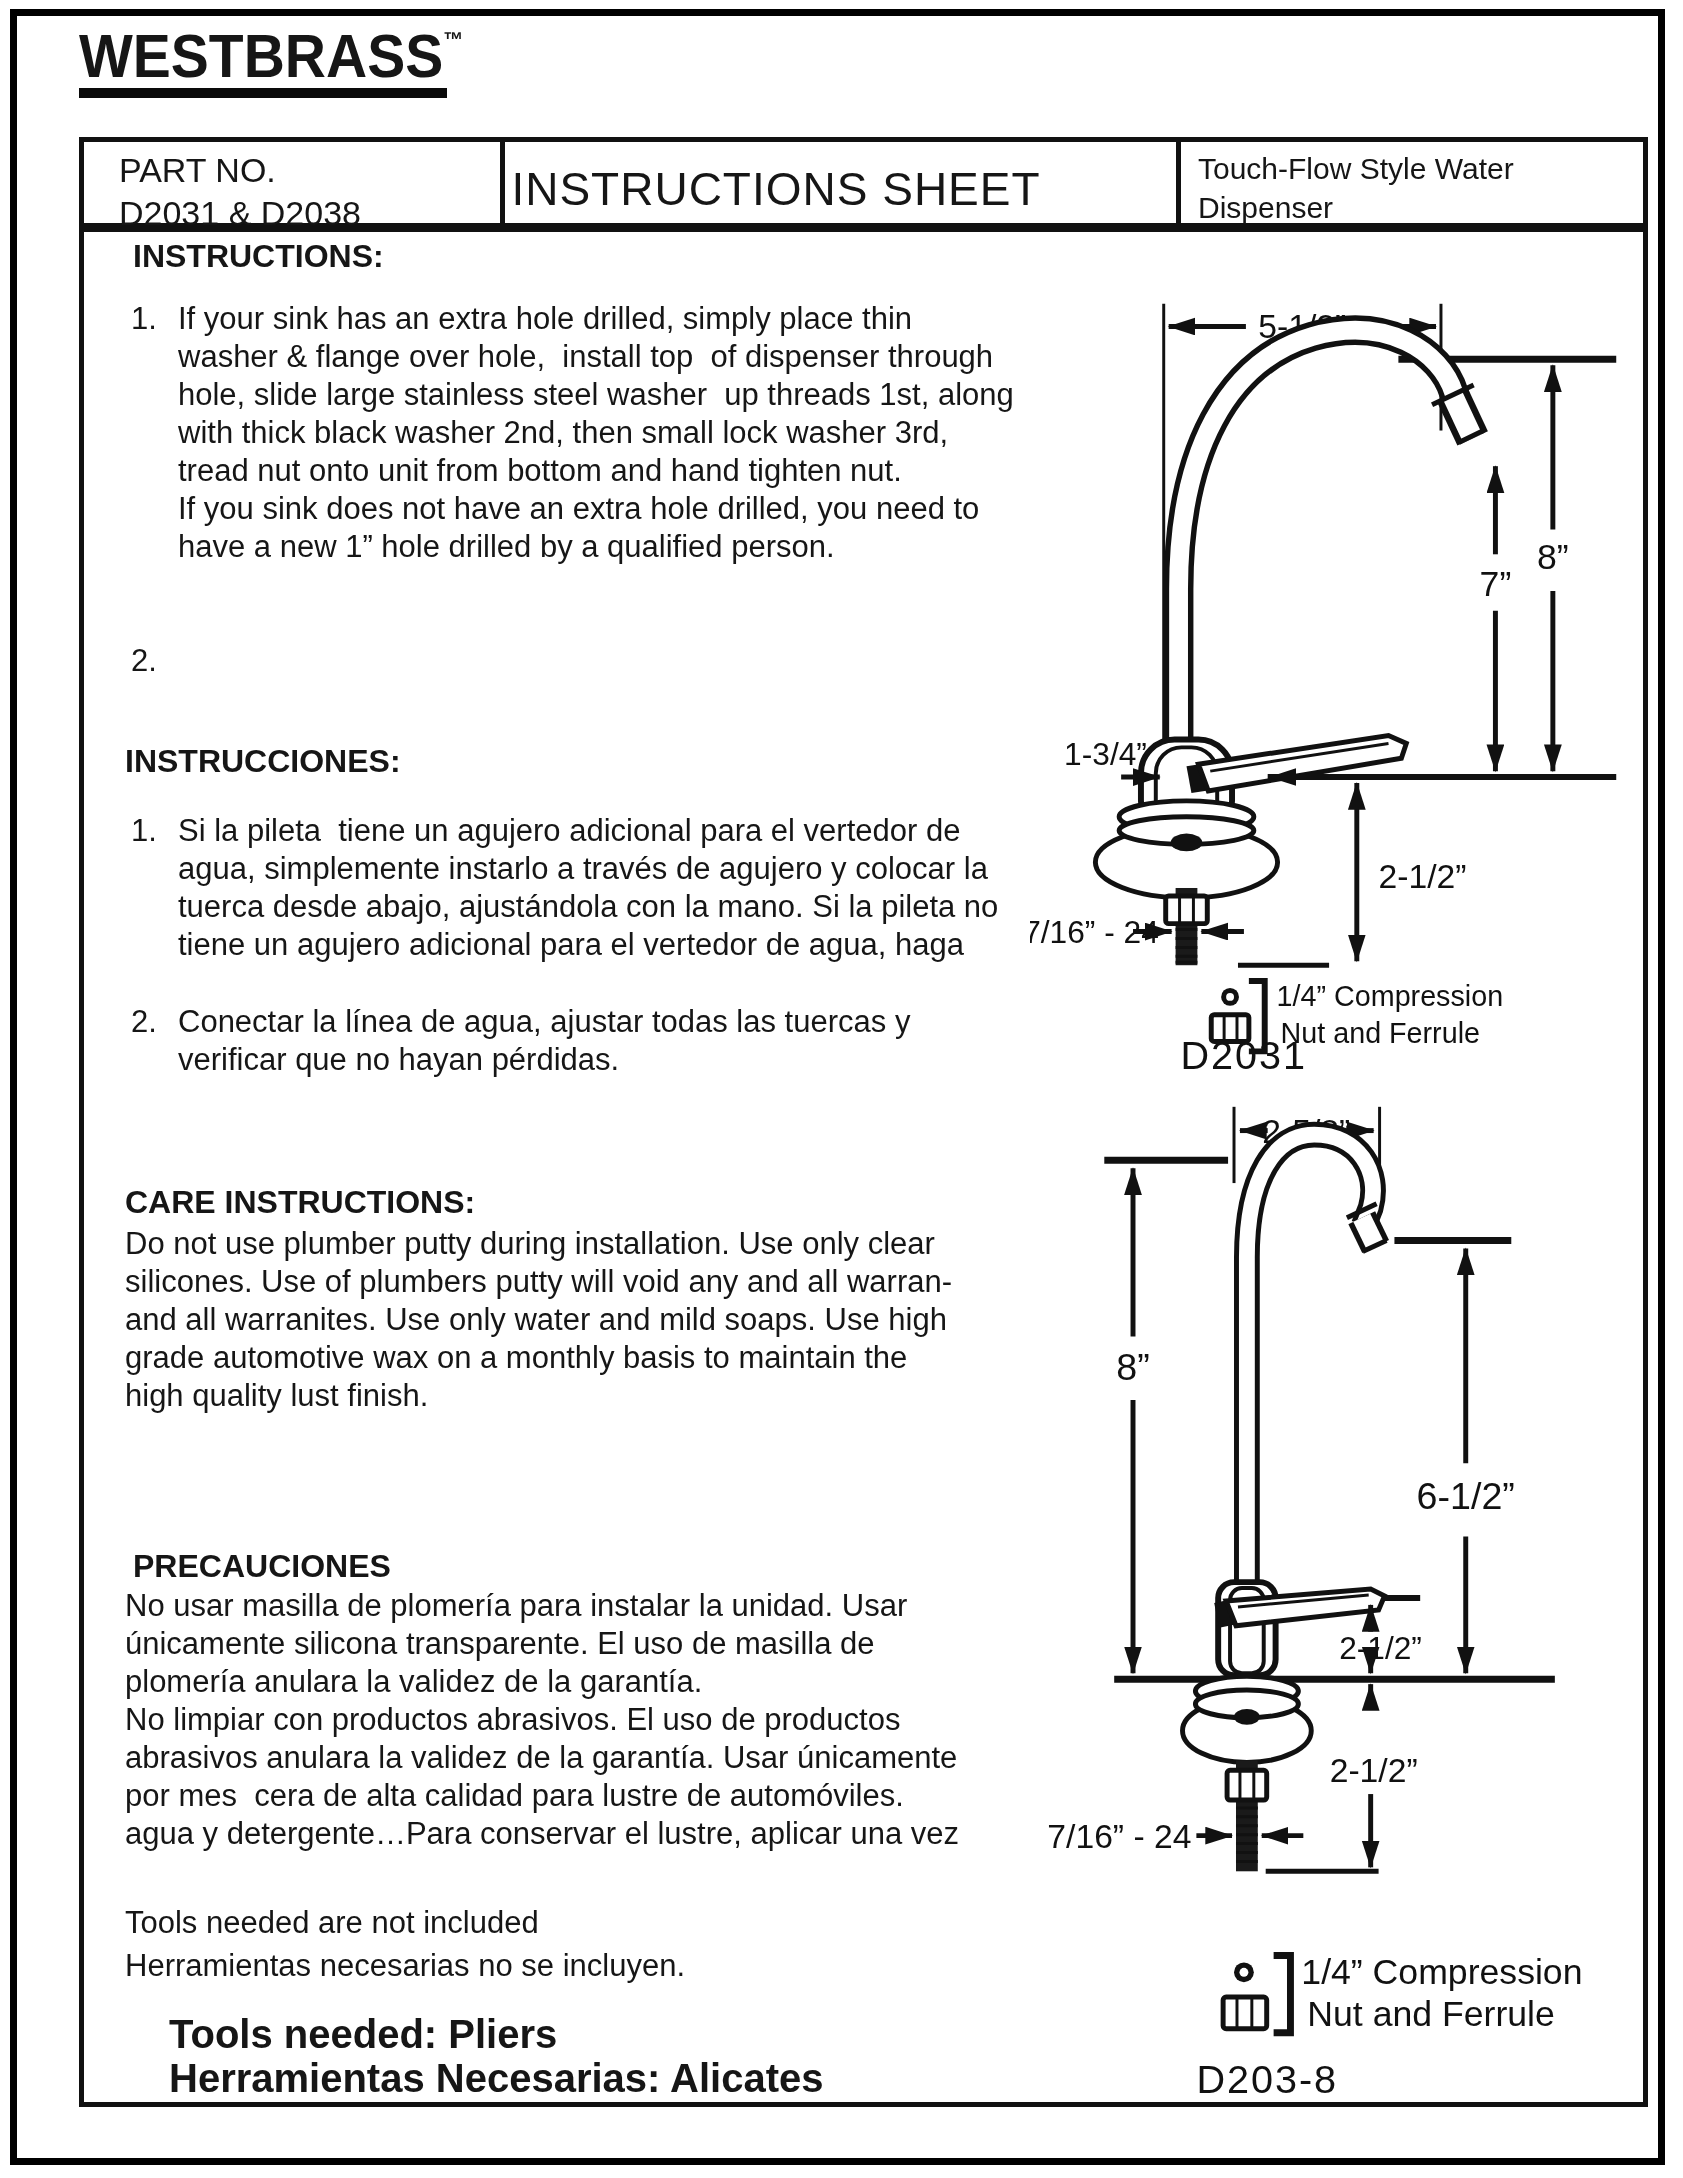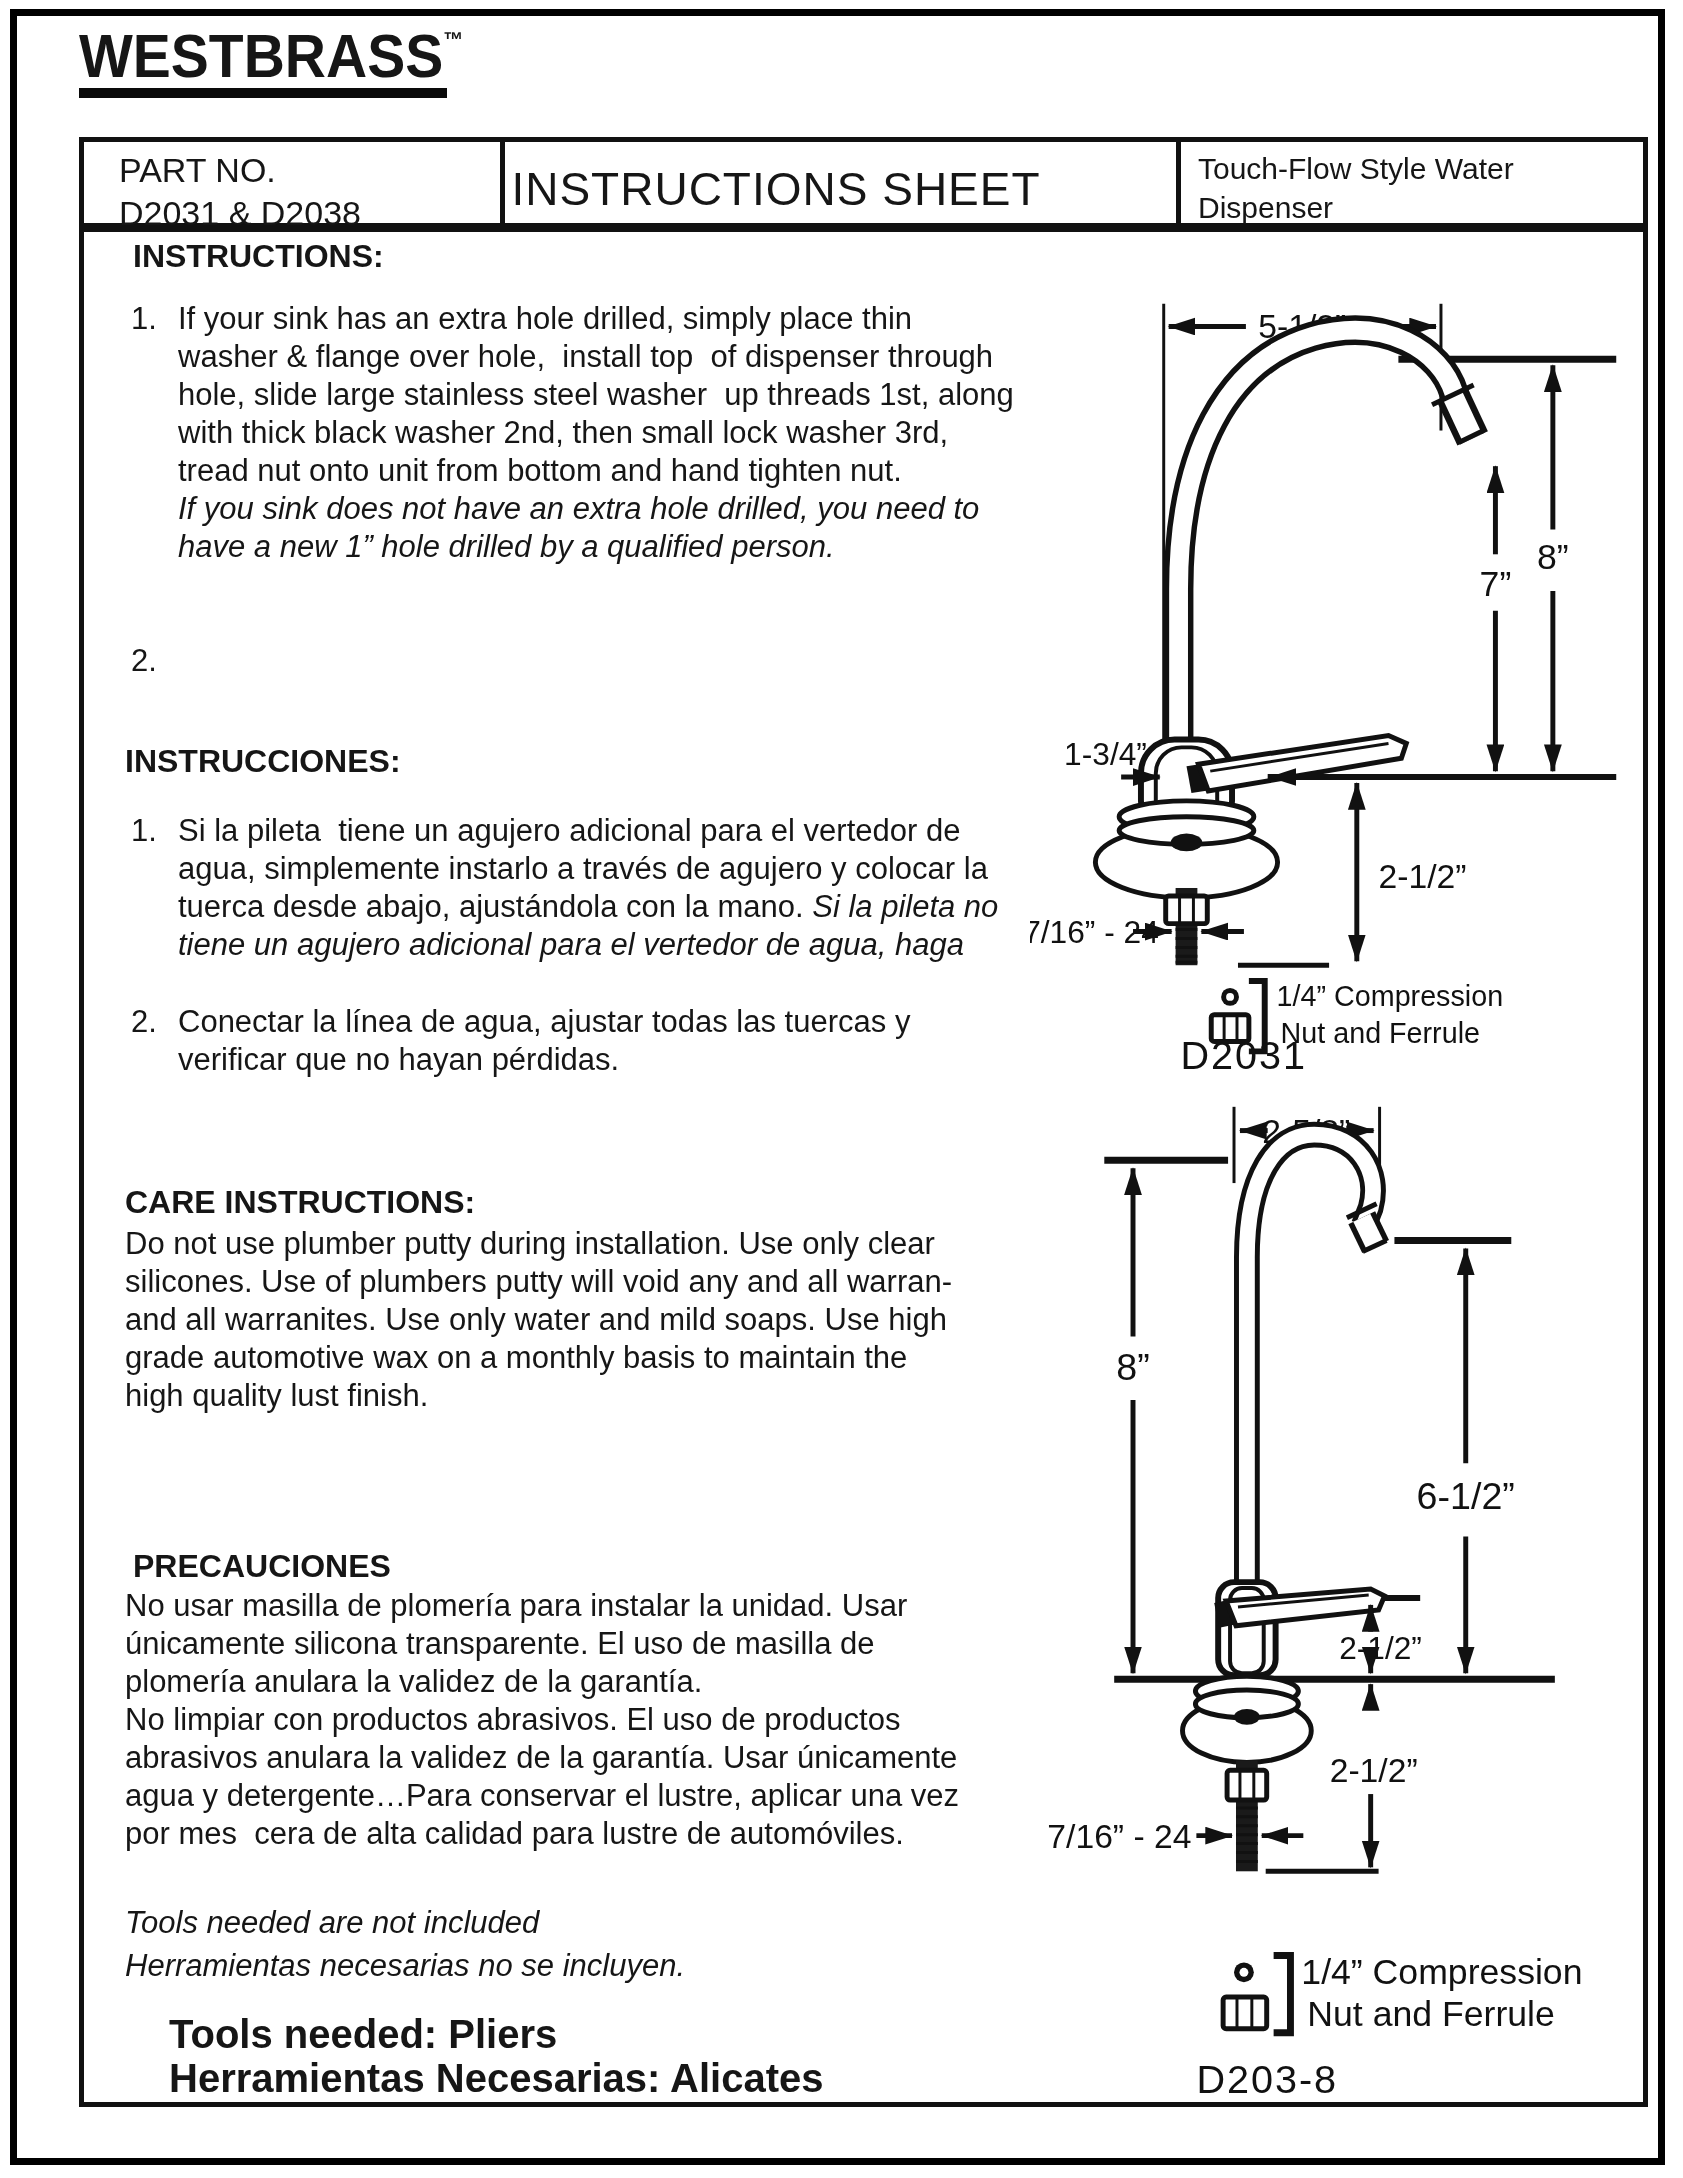--- a/index.html
+++ b/index.html
@@ -14,21 +14,21 @@
   .logo-text{font-size:57px;font-weight:bold;letter-spacing:0px;transform:scaleY(1.08);transform-origin:left top;white-space:nowrap;}
   .logo-text sup{font-size:20px;vertical-align:28px;letter-spacing:0;}
   .logo-bar{width:368px;height:10px;background:#0a0a0a;margin-top:2px;}
   .phone{left:728px;top:40px;font-size:29px;white-space:nowrap;}
   .phone .gap1{margin:0 14px 0 0;} .phone .gap2{margin:0 26px;} .phone .gap3{margin-right:10px;}
   .cell-partno{left:119px;top:149px;font-size:34px;line-height:43px;}
   .cell-title{left:505px;top:162px;width:542px;text-align:center;font-size:46px;letter-spacing:1px;white-space:nowrap;}
   .cell-product{left:1198px;top:149px;width:426px;font-size:30px;line-height:39px;}
   .h1{font-size:32px;font-weight:bold;white-space:nowrap;}
   .ln{font-size:31px;line-height:38px;white-space:nowrap;}
-  .it{font-style:italic;}
+  .it{}
   .bld{font-weight:bold;}
   .num{position:absolute;left:131px;font-size:31px;line-height:38px;}
   .itxt{position:absolute;left:178px;}
   .tools-note .ln{line-height:43px;}
   .tools-bold .ln{line-height:44px;font-size:40px;margin-left:44px;}
   svg text{font-family:"Liberation Sans",sans-serif;fill:#111;}
   .dline{stroke:#111;stroke-width:5;fill:none;}
   .rline{stroke:#111;stroke-width:7;fill:none;}
   .oline{stroke:#111;stroke-width:6;fill:none;}
   .tline{stroke:#111;stroke-width:3;fill:none;}
@@ -100,22 +100,22 @@
     <div class="ln">high quality lust finish.</div>
   </div>
 
   <div class="abs h1" style="left:133px;top:1548px;">PRECAUCIONES</div>
   <div class="abs" style="left:125px;top:1587px;">
     <div class="ln">No usar masilla de plomería para instalar la unidad. Usar</div>
     <div class="ln">únicamente silicona transparente. El uso de masilla de</div>
     <div class="ln">plomería anulara la validez de la garantía.</div>
     <div class="ln">No limpiar con productos abrasivos. El uso de productos</div>
     <div class="ln">abrasivos anulara la validez de la garantía. Usar únicamente</div>
+    <div class="ln">por mes&nbsp; cera de alta calidad para lustre de automóviles.</div>
     <div class="ln">agua y detergente…Para conservar el lustre, aplicar una vez</div>
-    <div class="ln">por mes&nbsp; cera de alta calidad para lustre de automóviles.</div>
   </div>
 
   <div class="abs tools-note" style="left:125px;top:1901px;">
     <div class="ln it">Tools needed are not included</div>
     <div class="ln it">Herramientas necesarias no se incluyen.</div>
   </div>
   <div class="abs tools-bold" style="left:125px;top:2012px;">
     <div class="ln bld">Tools needed: Pliers</div>
     <div class="ln bld">Herramientas Necesarias: Alicates</div>
   </div>

